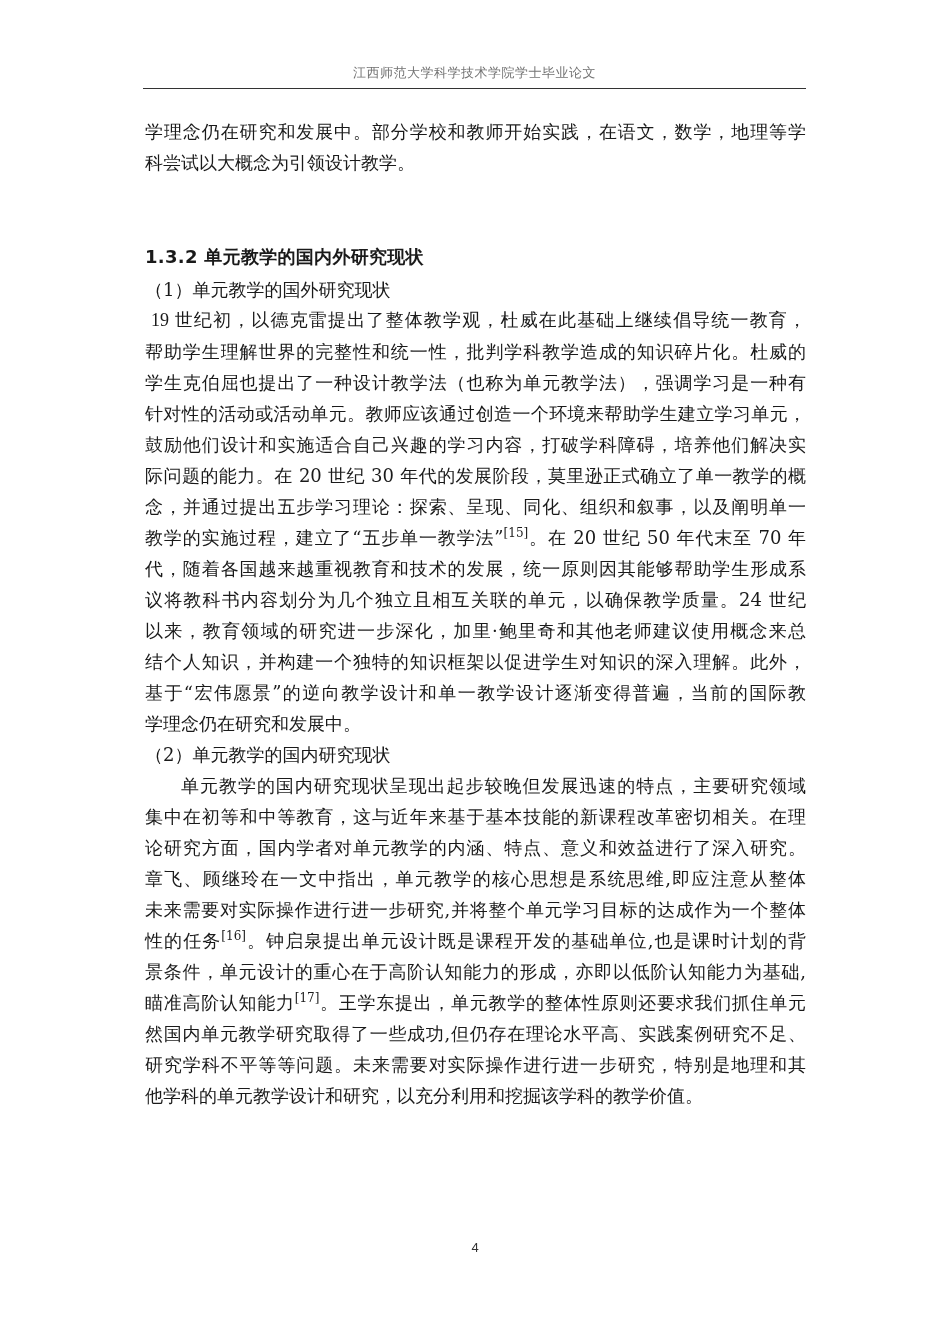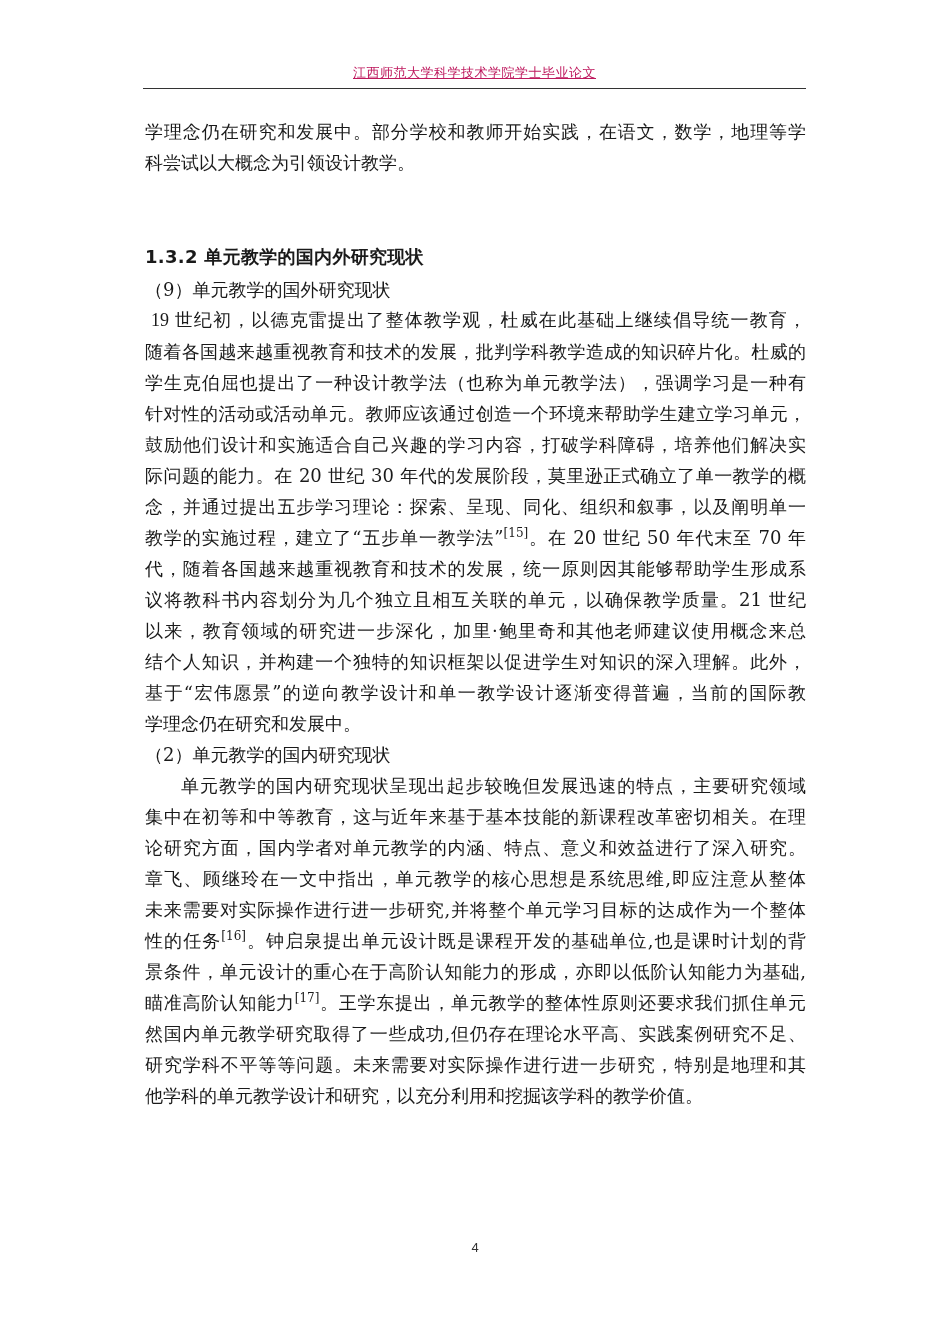--- a/index.html
+++ b/index.html
@@ -1,19 +1,19 @@
 <!DOCTYPE html>
 <html><head>
 <meta charset="utf-8">
 <style>
   html, body { margin: 0; padding: 0; background: #ffffff; }
   body { width: 950px; height: 1344px; position: relative; overflow: hidden;
          font-family: "DejaVu Serif", "Liberation Serif", serif; color: #1a1a1a; }
   .page-header { position: absolute; left: 143px; top: 64px; width: 663px; text-align: center;
-                 font-size: 13px; letter-spacing: 0.5px; color: #be185d; text-decoration: underline; }
+                 font-size: 13px; letter-spacing: 0.5px; color: #737373; }
   .header-rule { position: absolute; left: 143px; top: 88px; width: 663px; height: 0;
                  border-top: 1px solid #333; }
   .body { position: absolute; left: 145px; top: 116px; width: 661px; }
   .line { height: 31px; line-height: 31px; font-size: 18px; white-space: nowrap;
           text-align: justify; text-align-last: justify; overflow: visible; }
   .line.last { text-align-last: left; }
   .gap { height: 14px; }
   .heading { height: 34px; line-height: 34px; font-size: 18px; font-weight: bold;
              font-family: "DejaVu Sans", "Liberation Sans", sans-serif; letter-spacing: 0.3px; margin-top: 48px; }
   .sub { height: 31px; line-height: 31px; font-size: 18px; text-align-last: left; padding-left: 0; }
@@ -29,31 +29,31 @@
 <div class="page-header">江西师范大学科学技术学院学士毕业论文</div>
 <div class="header-rule"></div>
 
 <div class="body">
   <div class="line">学理念仍在研究和发展中。部分学校和教师开始实践，在语文，数学，地理等学</div>
   <div class="line last">科尝试以大概念为引领设计教学。</div>
   <div class="gap"></div>
 
   <div class="heading">1.3.2 单元教学的国内外研究现状</div>
 
-  <div class="sub">（9）单元教学的国外研究现状</div>
+  <div class="sub">（1）单元教学的国外研究现状</div>
   <div class="line indent-small">19 世纪初，以德克雷提出了整体教学观，杜威在此基础上继续倡导统一教育，</div>
-  <div class="line">随着各国越来越重视教育和技术的发展，批判学科教学造成的知识碎片化。杜威的</div>
+  <div class="line">帮助学生理解世界的完整性和统一性，批判学科教学造成的知识碎片化。杜威的</div>
   <div class="line">学生克伯屈也提出了一种设计教学法（也称为单元教学法），强调学习是一种有</div>
   <div class="line">针对性的活动或活动单元。教师应该通过创造一个环境来帮助学生建立学习单元，</div>
   <div class="line">鼓励他们设计和实施适合自己兴趣的学习内容，打破学科障碍，培养他们解决实</div>
   <div class="line">际问题的能力。在 20 世纪 30 年代的发展阶段，莫里逊正式确立了单一教学的概</div>
   <div class="line">念，并通过提出五步学习理论：探索、呈现、同化、组织和叙事，以及阐明单一</div>
   <div class="line"><span>教学的实施过程，建立了“五步单一教学法”</span><sup>[15]</sup><span>。在 20 世纪 50 年代末至 70 年</span></div>
   <div class="line">代，随着各国越来越重视教育和技术的发展，统一原则因其能够帮助学生形成系</div>
-  <div class="line">议将教科书内容划分为几个独立且相互关联的单元，以确保教学质量。21 世纪</div>
+  <div class="line">议将教科书内容划分为几个独立且相互关联的单元，以确保教学质量。24 世纪</div>
   <div class="line">以来，教育领域的研究进一步深化，加里·鲍里奇和其他老师建议使用概念来总</div>
   <div class="line">结个人知识，并构建一个独特的知识框架以促进学生对知识的深入理解。此外，</div>
   <div class="line">基于“宏伟愿景”的逆向教学设计和单一教学设计逐渐变得普遍，当前的国际教</div>
   <div class="line last">学理念仍在研究和发展中。</div>
 
   <div class="sub">（2）单元教学的国内研究现状</div>
   <div class="line indent-2">单元教学的国内研究现状呈现出起步较晚但发展迅速的特点，主要研究领域</div>
   <div class="line">集中在初等和中等教育，这与近年来基于基本技能的新课程改革密切相关。在理</div>
   <div class="line">论研究方面，国内学者对单元教学的内涵、特点、意义和效益进行了深入研究。</div>
   <div class="line">章飞、顾继玲在一文中指出，单元教学的核心思想是系统思维,即应注意从整体</div>

